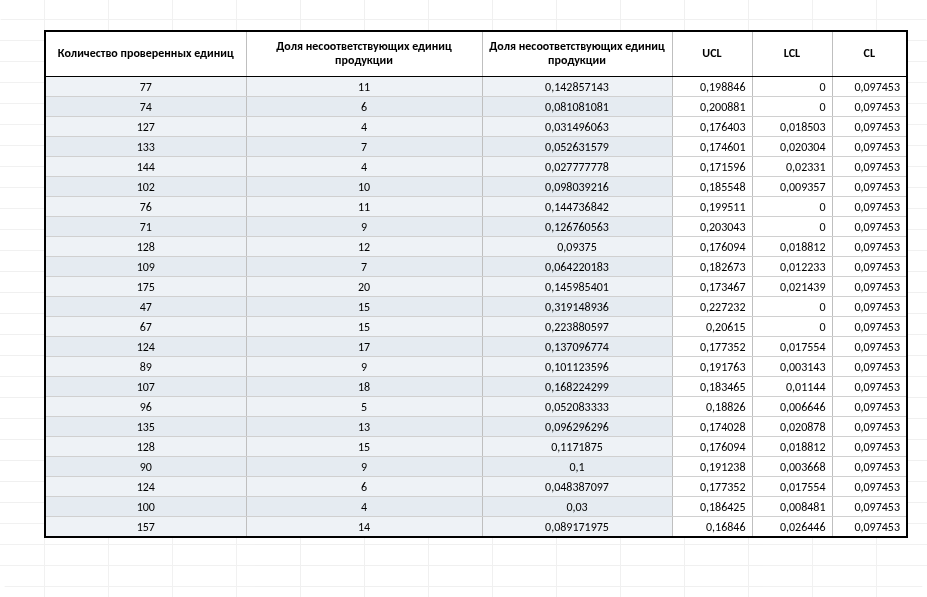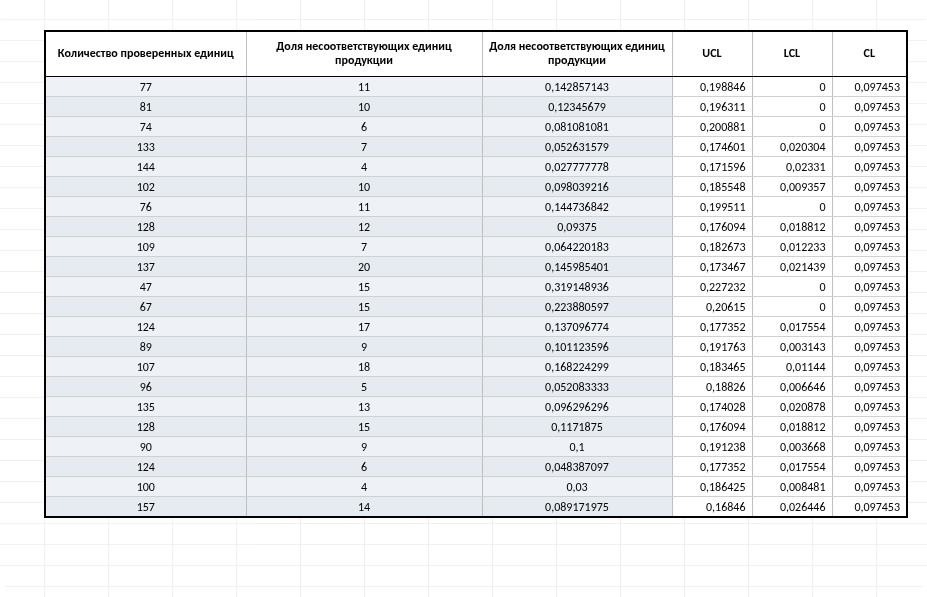--- a/index.html
+++ b/index.html
@@ -116,33 +116,33 @@
 
       <tr>
             <td class="band center">77</td>
             <td class="band center">11</td>
             <td class="band center">0,142857143</td>
             <td class="plain right">0,198846</td>
             <td class="plain right">0</td>
             <td class="plain right">0,097453</td>
           </tr>
           <tr>
-            <td class="band center">81</td>
-            <td class="band center">10</td>
-            <td class="band center">0,12345679</td>
-            <td class="plain right">0,196311</td>
-            <td class="plain right">0</td>
-            <td class="plain right">0,097453</td>
-          </tr>
-          <tr>
             <td class="band center">74</td>
             <td class="band center">6</td>
             <td class="band center">0,081081081</td>
             <td class="plain right">0,200881</td>
             <td class="plain right">0</td>
+            <td class="plain right">0,097453</td>
+          </tr>
+          <tr>
+            <td class="band center">127</td>
+            <td class="band center">4</td>
+            <td class="band center">0,031496063</td>
+            <td class="plain right">0,176403</td>
+            <td class="plain right">0,018503</td>
             <td class="plain right">0,097453</td>
           </tr>
           <tr>
             <td class="band center">133</td>
             <td class="band center">7</td>
             <td class="band center">0,052631579</td>
             <td class="plain right">0,174601</td>
             <td class="plain right">0,020304</td>
             <td class="plain right">0,097453</td>
           </tr>
@@ -164,37 +164,45 @@
           </tr>
           <tr>
             <td class="band center">76</td>
             <td class="band center">11</td>
             <td class="band center">0,144736842</td>
             <td class="plain right">0,199511</td>
             <td class="plain right">0</td>
             <td class="plain right">0,097453</td>
           </tr>
           <tr>
+            <td class="band center">71</td>
+            <td class="band center">9</td>
+            <td class="band center">0,126760563</td>
+            <td class="plain right">0,203043</td>
+            <td class="plain right">0</td>
+            <td class="plain right">0,097453</td>
+          </tr>
+          <tr>
             <td class="band center">128</td>
             <td class="band center">12</td>
             <td class="band center">0,09375</td>
             <td class="plain right">0,176094</td>
             <td class="plain right">0,018812</td>
             <td class="plain right">0,097453</td>
           </tr>
           <tr>
             <td class="band center">109</td>
             <td class="band center">7</td>
             <td class="band center">0,064220183</td>
             <td class="plain right">0,182673</td>
             <td class="plain right">0,012233</td>
             <td class="plain right">0,097453</td>
           </tr>
           <tr>
-            <td class="band center">137</td>
+            <td class="band center">175</td>
             <td class="band center">20</td>
             <td class="band center">0,145985401</td>
             <td class="plain right">0,173467</td>
             <td class="plain right">0,021439</td>
             <td class="plain right">0,097453</td>
           </tr>
           <tr>
             <td class="band center">47</td>
             <td class="band center">15</td>
             <td class="band center">0,319148936</td>

